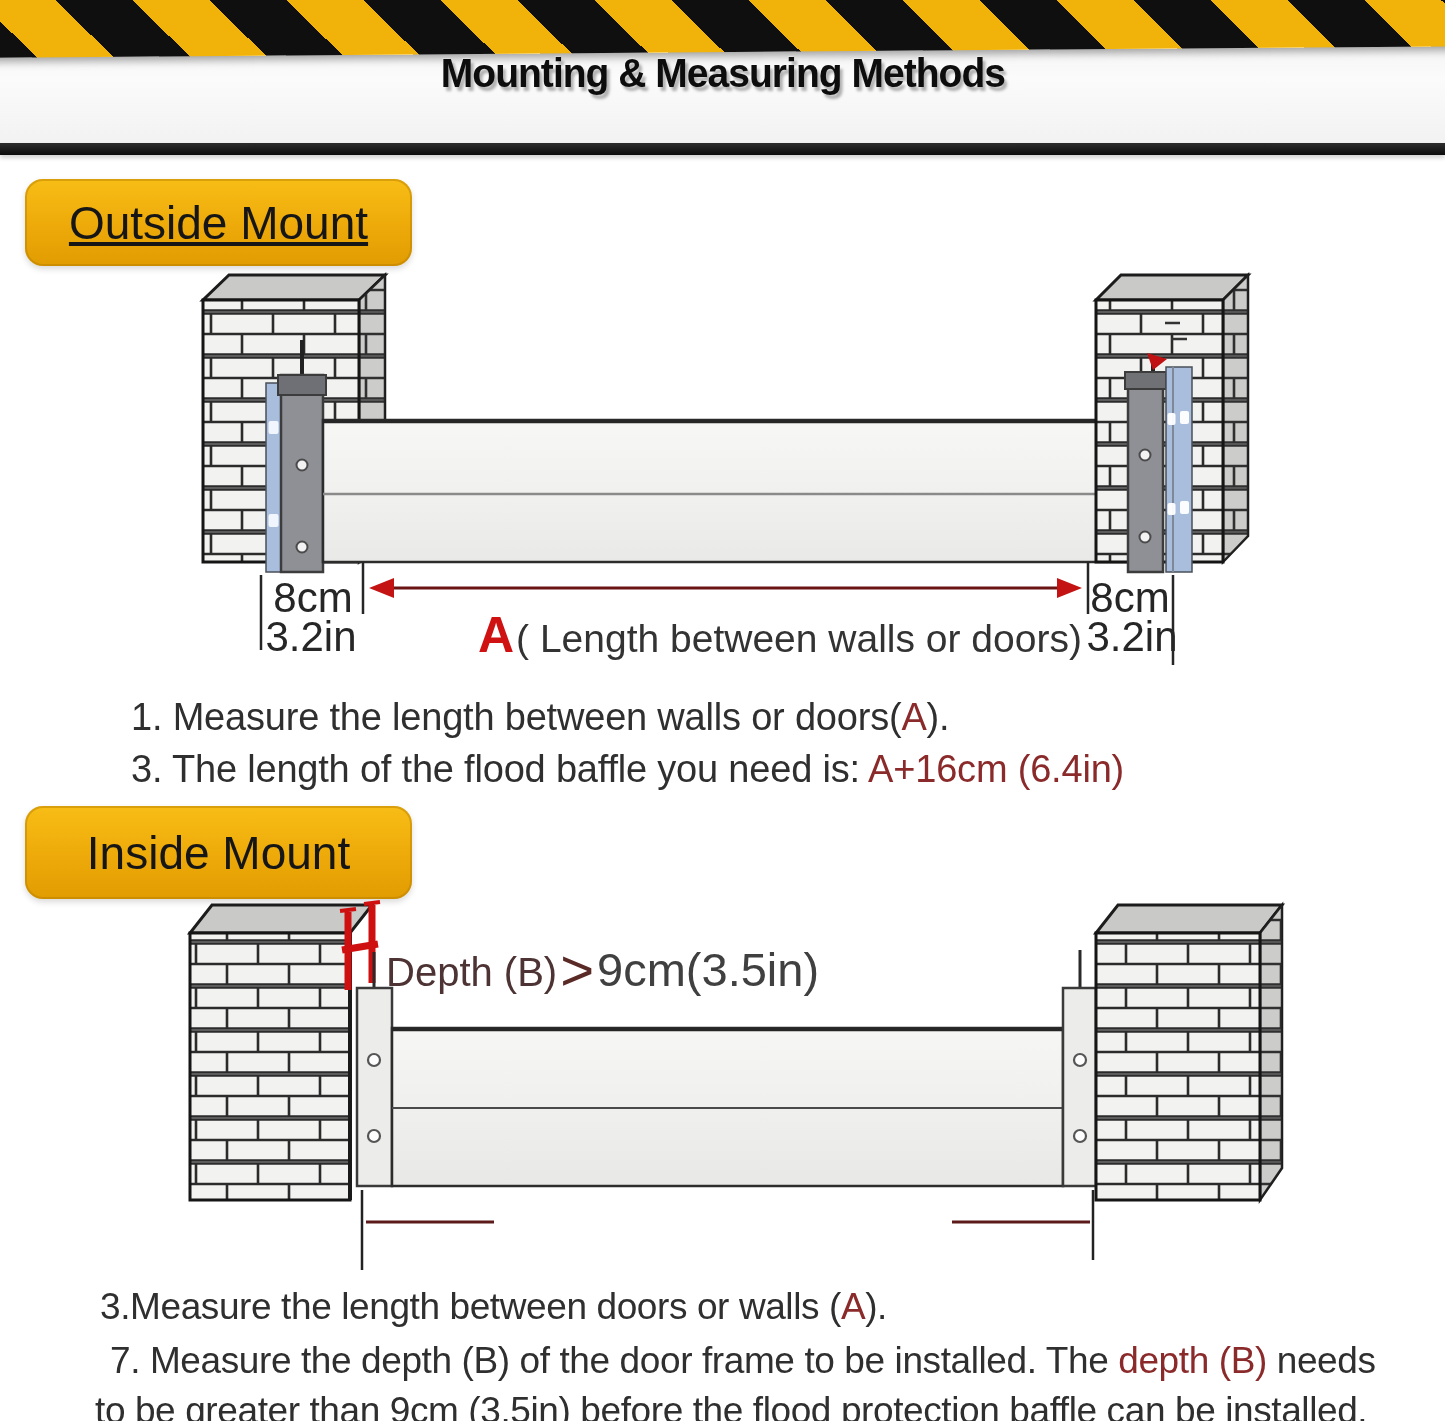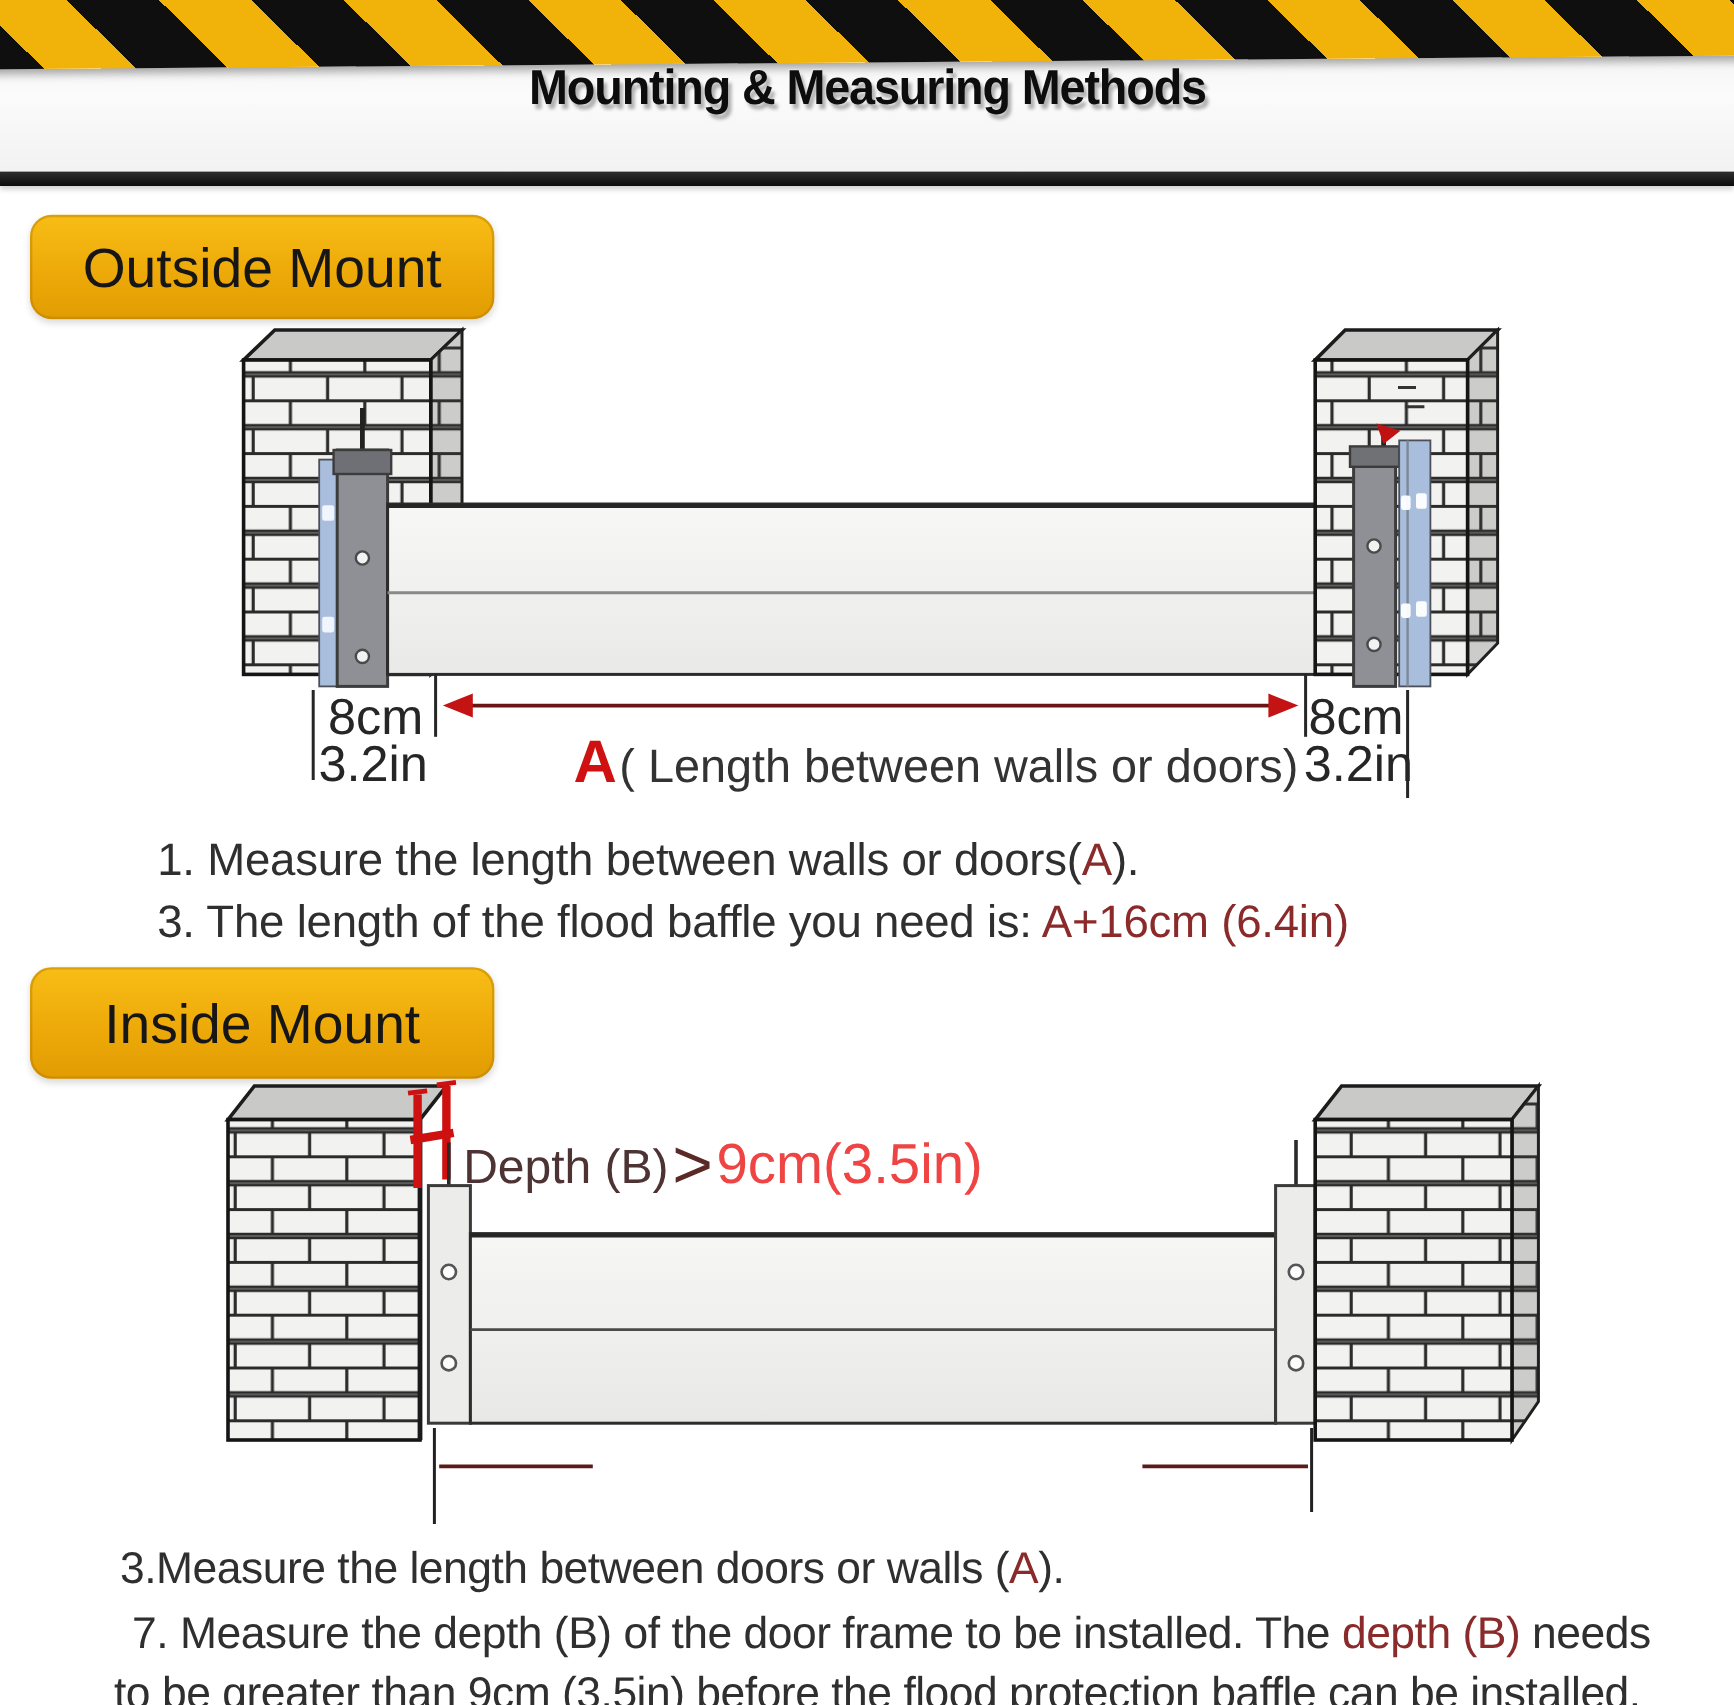--- a/index.html
+++ b/index.html
@@ -19,36 +19,36 @@
          text-shadow:3px 4px 3px rgba(0,0,0,0.30), -1px -1px 0 rgba(255,255,255,0.25);}
   .black-bar{position:absolute;top:143px;left:0;width:1445px;height:12px;
          background:linear-gradient(180deg,#2e2e2e,#0b0b0b);box-shadow:0 3px 4px rgba(0,0,0,0.18);}
 
   
   .badge{position:absolute;left:25px;width:387px;height:87px;border-radius:18px;
          background:linear-gradient(180deg,#f8bd16 0%,#eba607 65%,#e19c02 100%);
          box-shadow:inset 0 0 0 2px rgba(180,125,0,0.45), 0 3px 6px rgba(0,0,0,0.15);
          display:flex;align-items:center;justify-content:center;
          font-size:46px;color:#161616;}
-  .badge-outside{top:179px;}
+  .badge-outside{top:179px;text-decoration:underline;}
   .badge-inside{top:806px;height:93px;}
 
   
   .diagram{position:absolute;}
   .diagram-outside{left:195px;top:268px;width:1075px;height:400px;}
   .diagram-inside{left:180px;top:898px;width:1110px;height:385px;}
 
   
   .dim-text{position:absolute;font-size:42px;color:#262626;text-align:center;white-space:nowrap;}
   .span-label{position:absolute;font-size:39px;color:#333;white-space:nowrap;}
   .big-a{color:#d01111;font-weight:700;font-size:50px;margin-right:2px;}
   .depth-label{position:absolute;left:386px;top:908px;display:flex;align-items:baseline;white-space:nowrap;}
   .depth-name{font-size:40px;color:#4d3333;}
   .depth-gt{font-size:58px;color:#5a2a26;margin:0 3px;position:relative;top:4px;}
-  .depth-val{font-size:47px;color:#ef4444;margin-top:34px;}
+  .depth-val{font-size:47px;color:#404040;margin-top:34px;}
   .len-label{position:absolute;left:538px;top:1198px;font-size:43px;color:#2d2d2d;white-space:nowrap;}
   .red-a2{color:#b51414;}
 
   
   .step{position:absolute;font-size:38px;color:#2f2f2f;letter-spacing:-0.2px;white-space:nowrap;}
   .step-sm{font-size:37px;letter-spacing:-0.4px;}
   .maroon{color:#8b2a2a;}
 </style>
 </head>
 <body>

